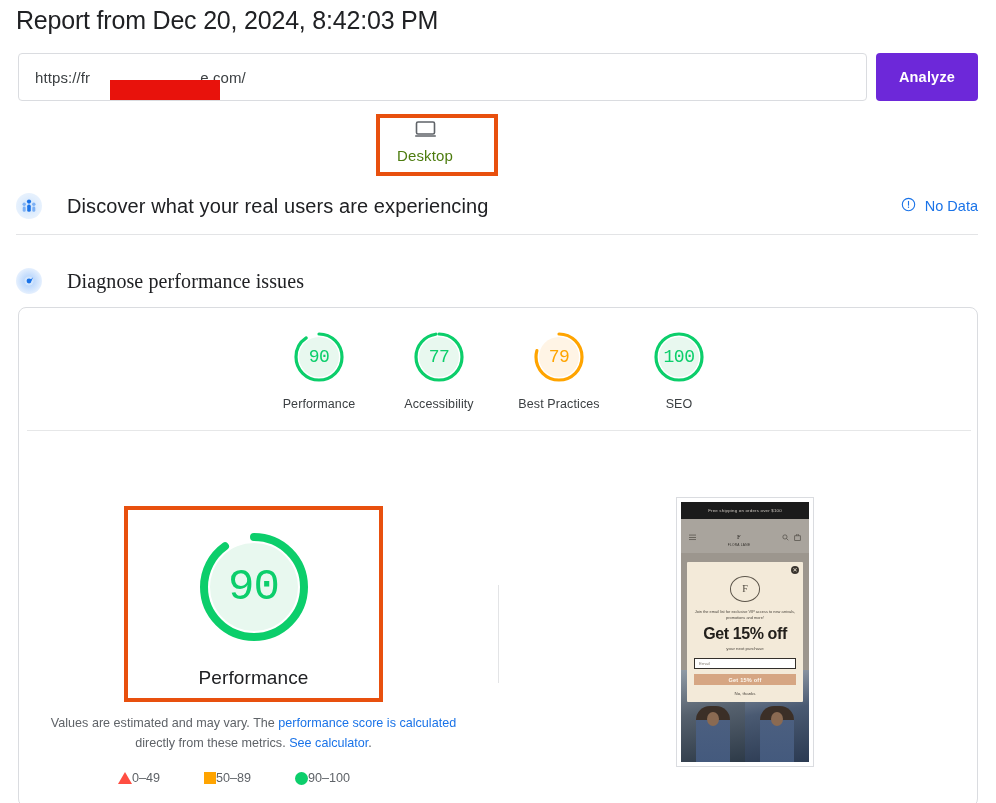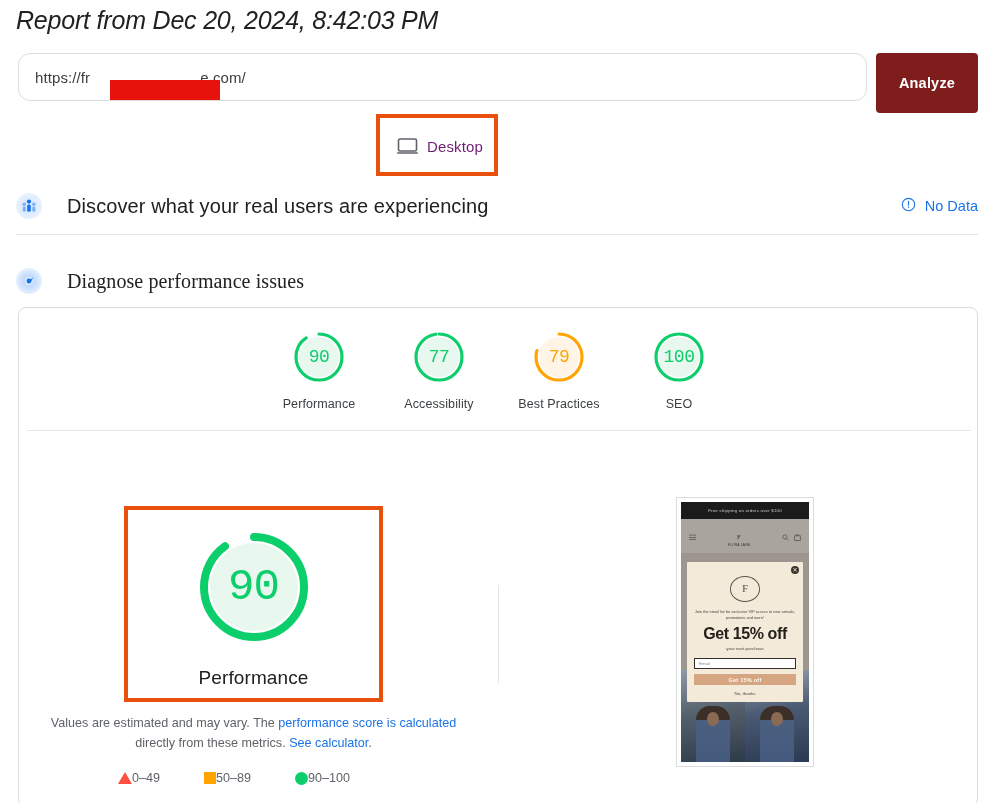--- a/index.html
+++ b/index.html
@@ -16,35 +16,34 @@
 
   
   .report-title {
     position: absolute;
     left: 16px; top: 6px;
     font-size: 25px;
     font-weight: 400;
     letter-spacing: -0.2px;
     color: #202124;
     white-space: nowrap;
-    font-style: italic;
   }
 
   
   .url-row {
     position: absolute;
     left: 18px; top: 53px;
     width: 960px; height: 48px;
   }
   .url-input {
     position: absolute;
     left: 0; top: 0;
     width: 849px; height: 48px;
     border: 1px solid #dadce0;
-    border-radius: 12px;
+    border-radius: 4px;
     background: #fff;
     display: flex;
     align-items: center;
     padding: 0 16px;
     overflow: hidden;
   }
   .url-text {
     font-size: 15px;
     color: #3c4043;
     letter-spacing: 0.1px;
@@ -54,22 +53,22 @@
   }
   .url-redaction {
     position: absolute;
     left: 75px; top: 11px;
     width: 110px; height: 26px;
     background: #e8120c;
   }
   .analyze-btn {
     position: absolute;
     right: 0; top: 0;
-    width: 102px; height: 60px;
-    background: #7f1d1d;
+    width: 102px; height: 48px;
+    background: #6d28d9;
     border: none;
     border-radius: 4px;
     color: #ffffff;
     font-size: 14.5px;
     font-weight: 700;
     letter-spacing: 0.2px;
     cursor: pointer;
     font-family: "Liberation Sans", sans-serif;
   }
   .tabs-row {
@@ -96,21 +95,21 @@
     font-weight: 500;
   }
   .tab.active::after {
     content: "";
     position: absolute;
     left: 12px; right: 12px; bottom: 0;
     height: 3px;
     background: #1a57c4;
     border-radius: 2px 2px 0 0;
   }
-  .tab.inactive { color: #701a75; }
+  .tab.inactive { color: #4d7c0f; flex-direction: column; }
   .tab-icon { display: flex; align-items: center; }
 
   
   .annot {
     position: absolute;
     border: 4px solid #e8500e;
     pointer-events: none;
     z-index: 30;
   }
   .annot-tab { left: 376px; top: 114px; width: 122px; height: 62px; }

